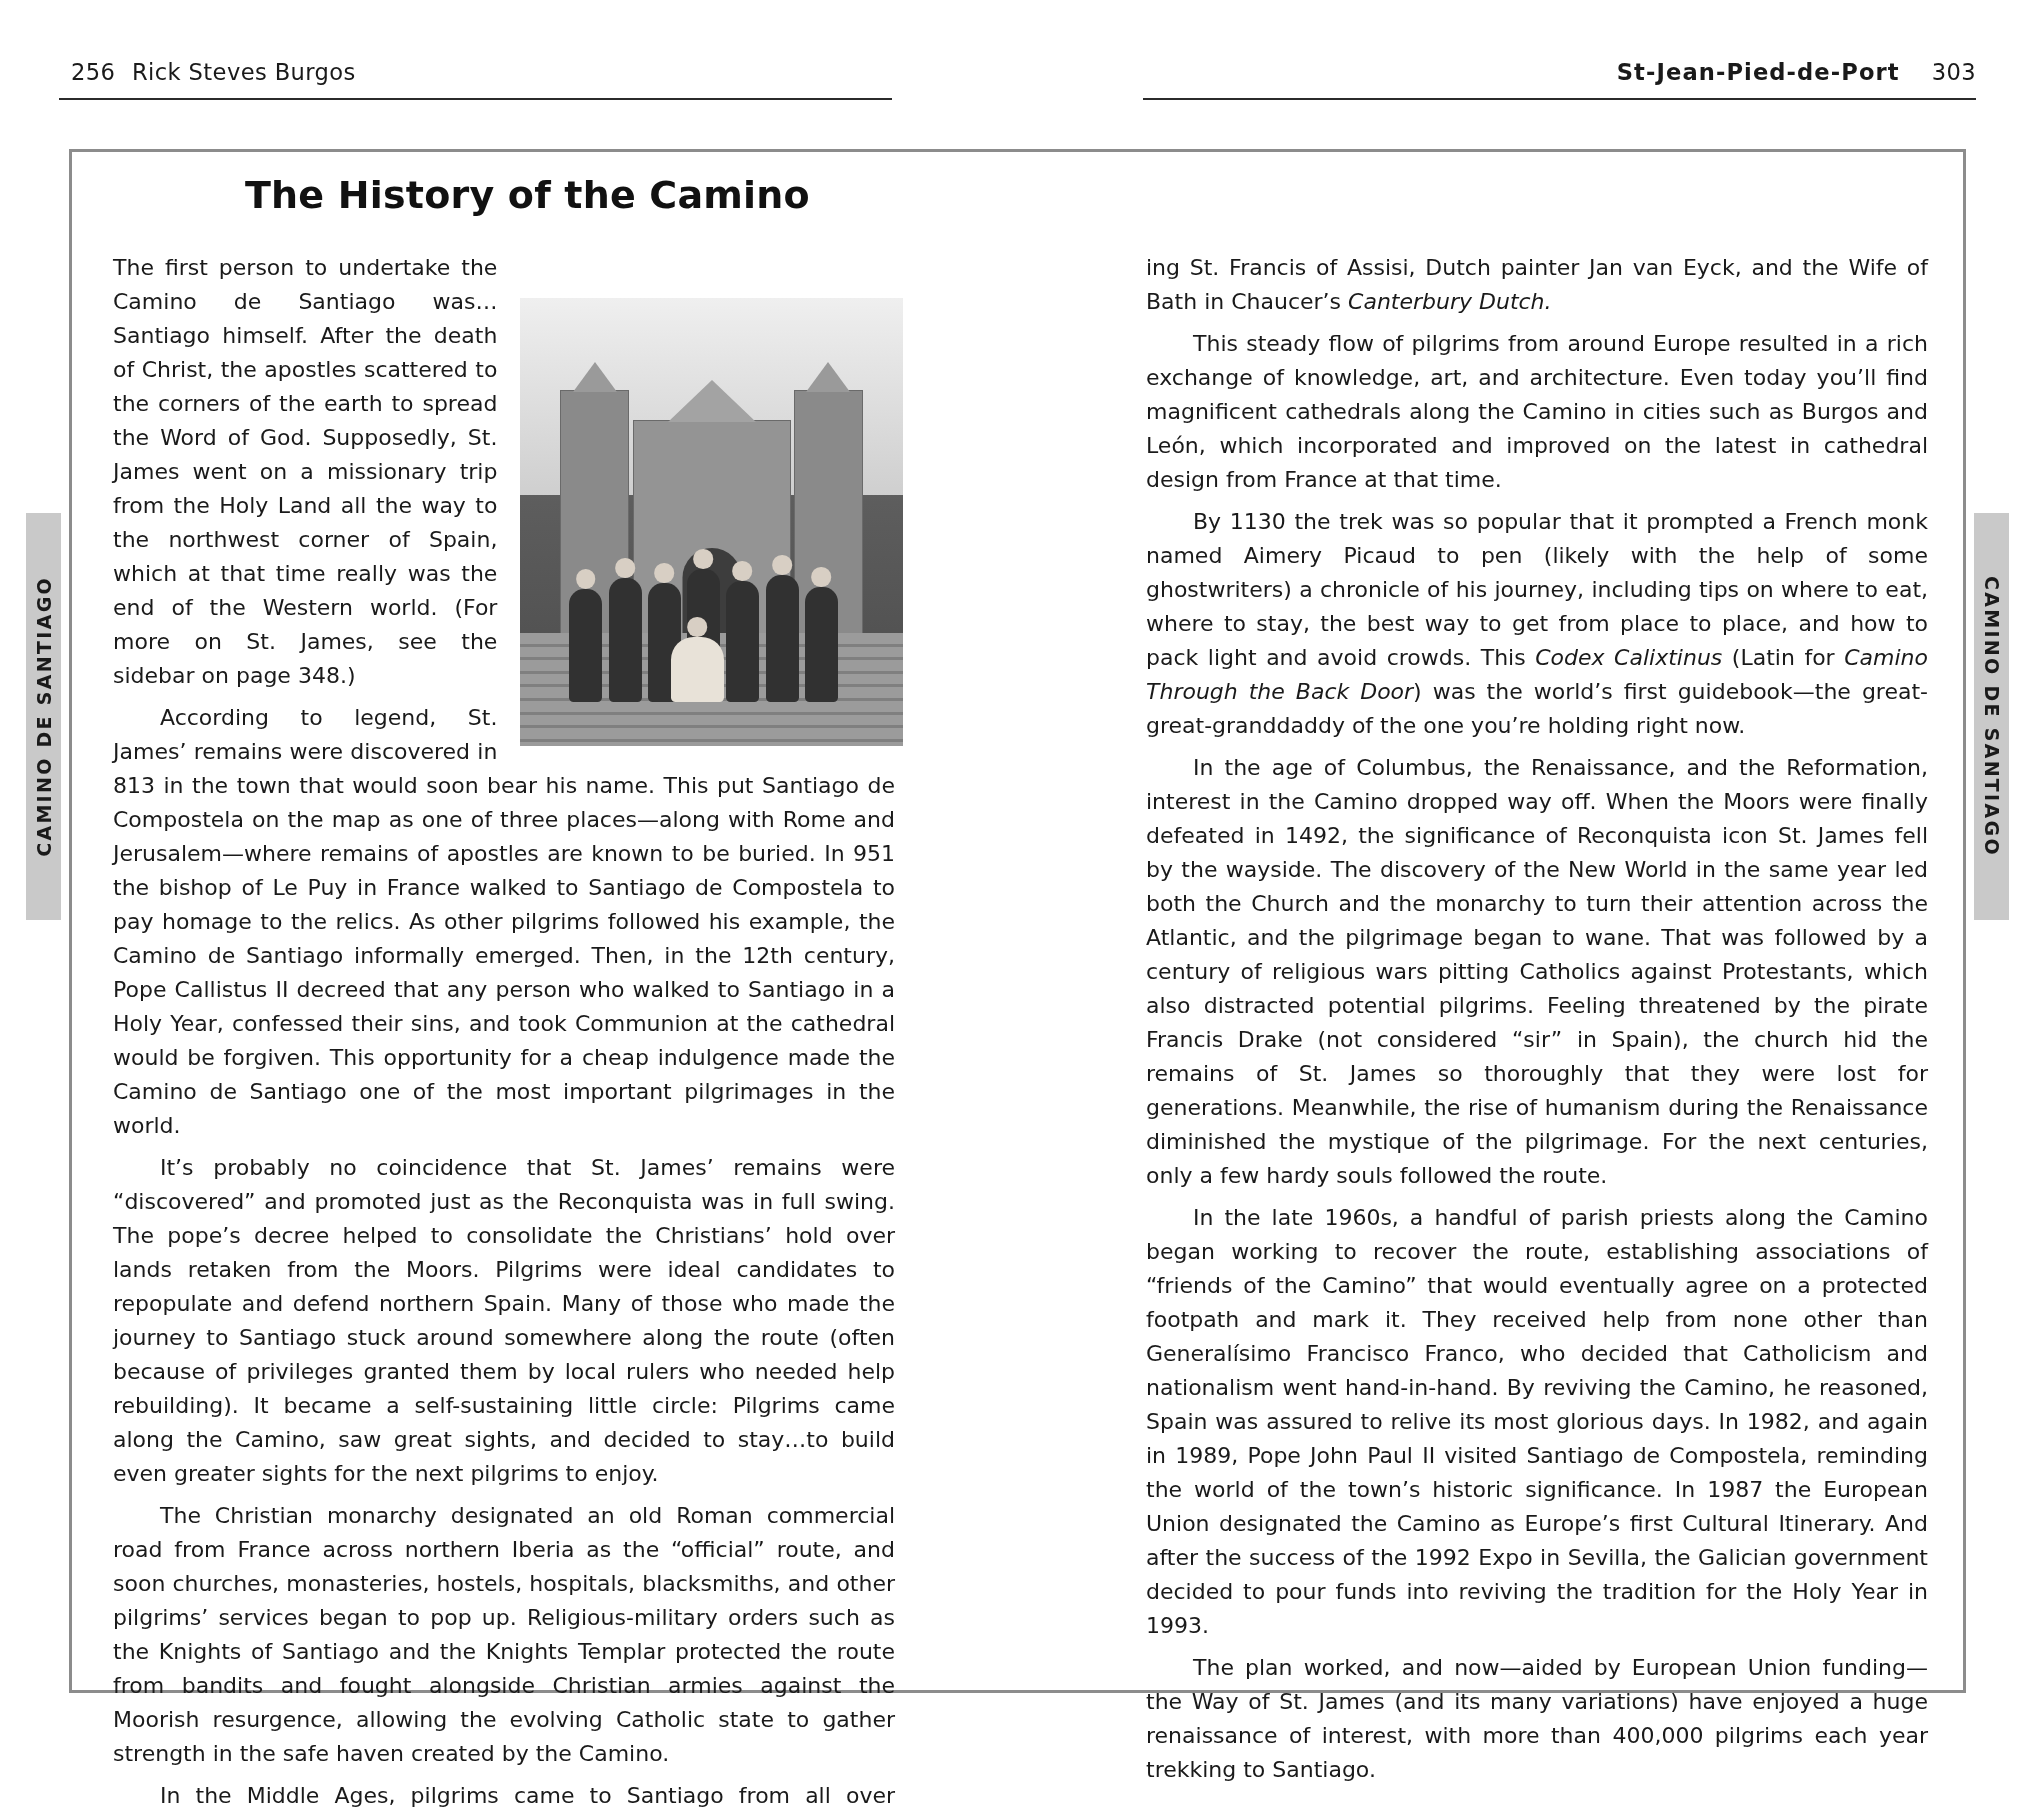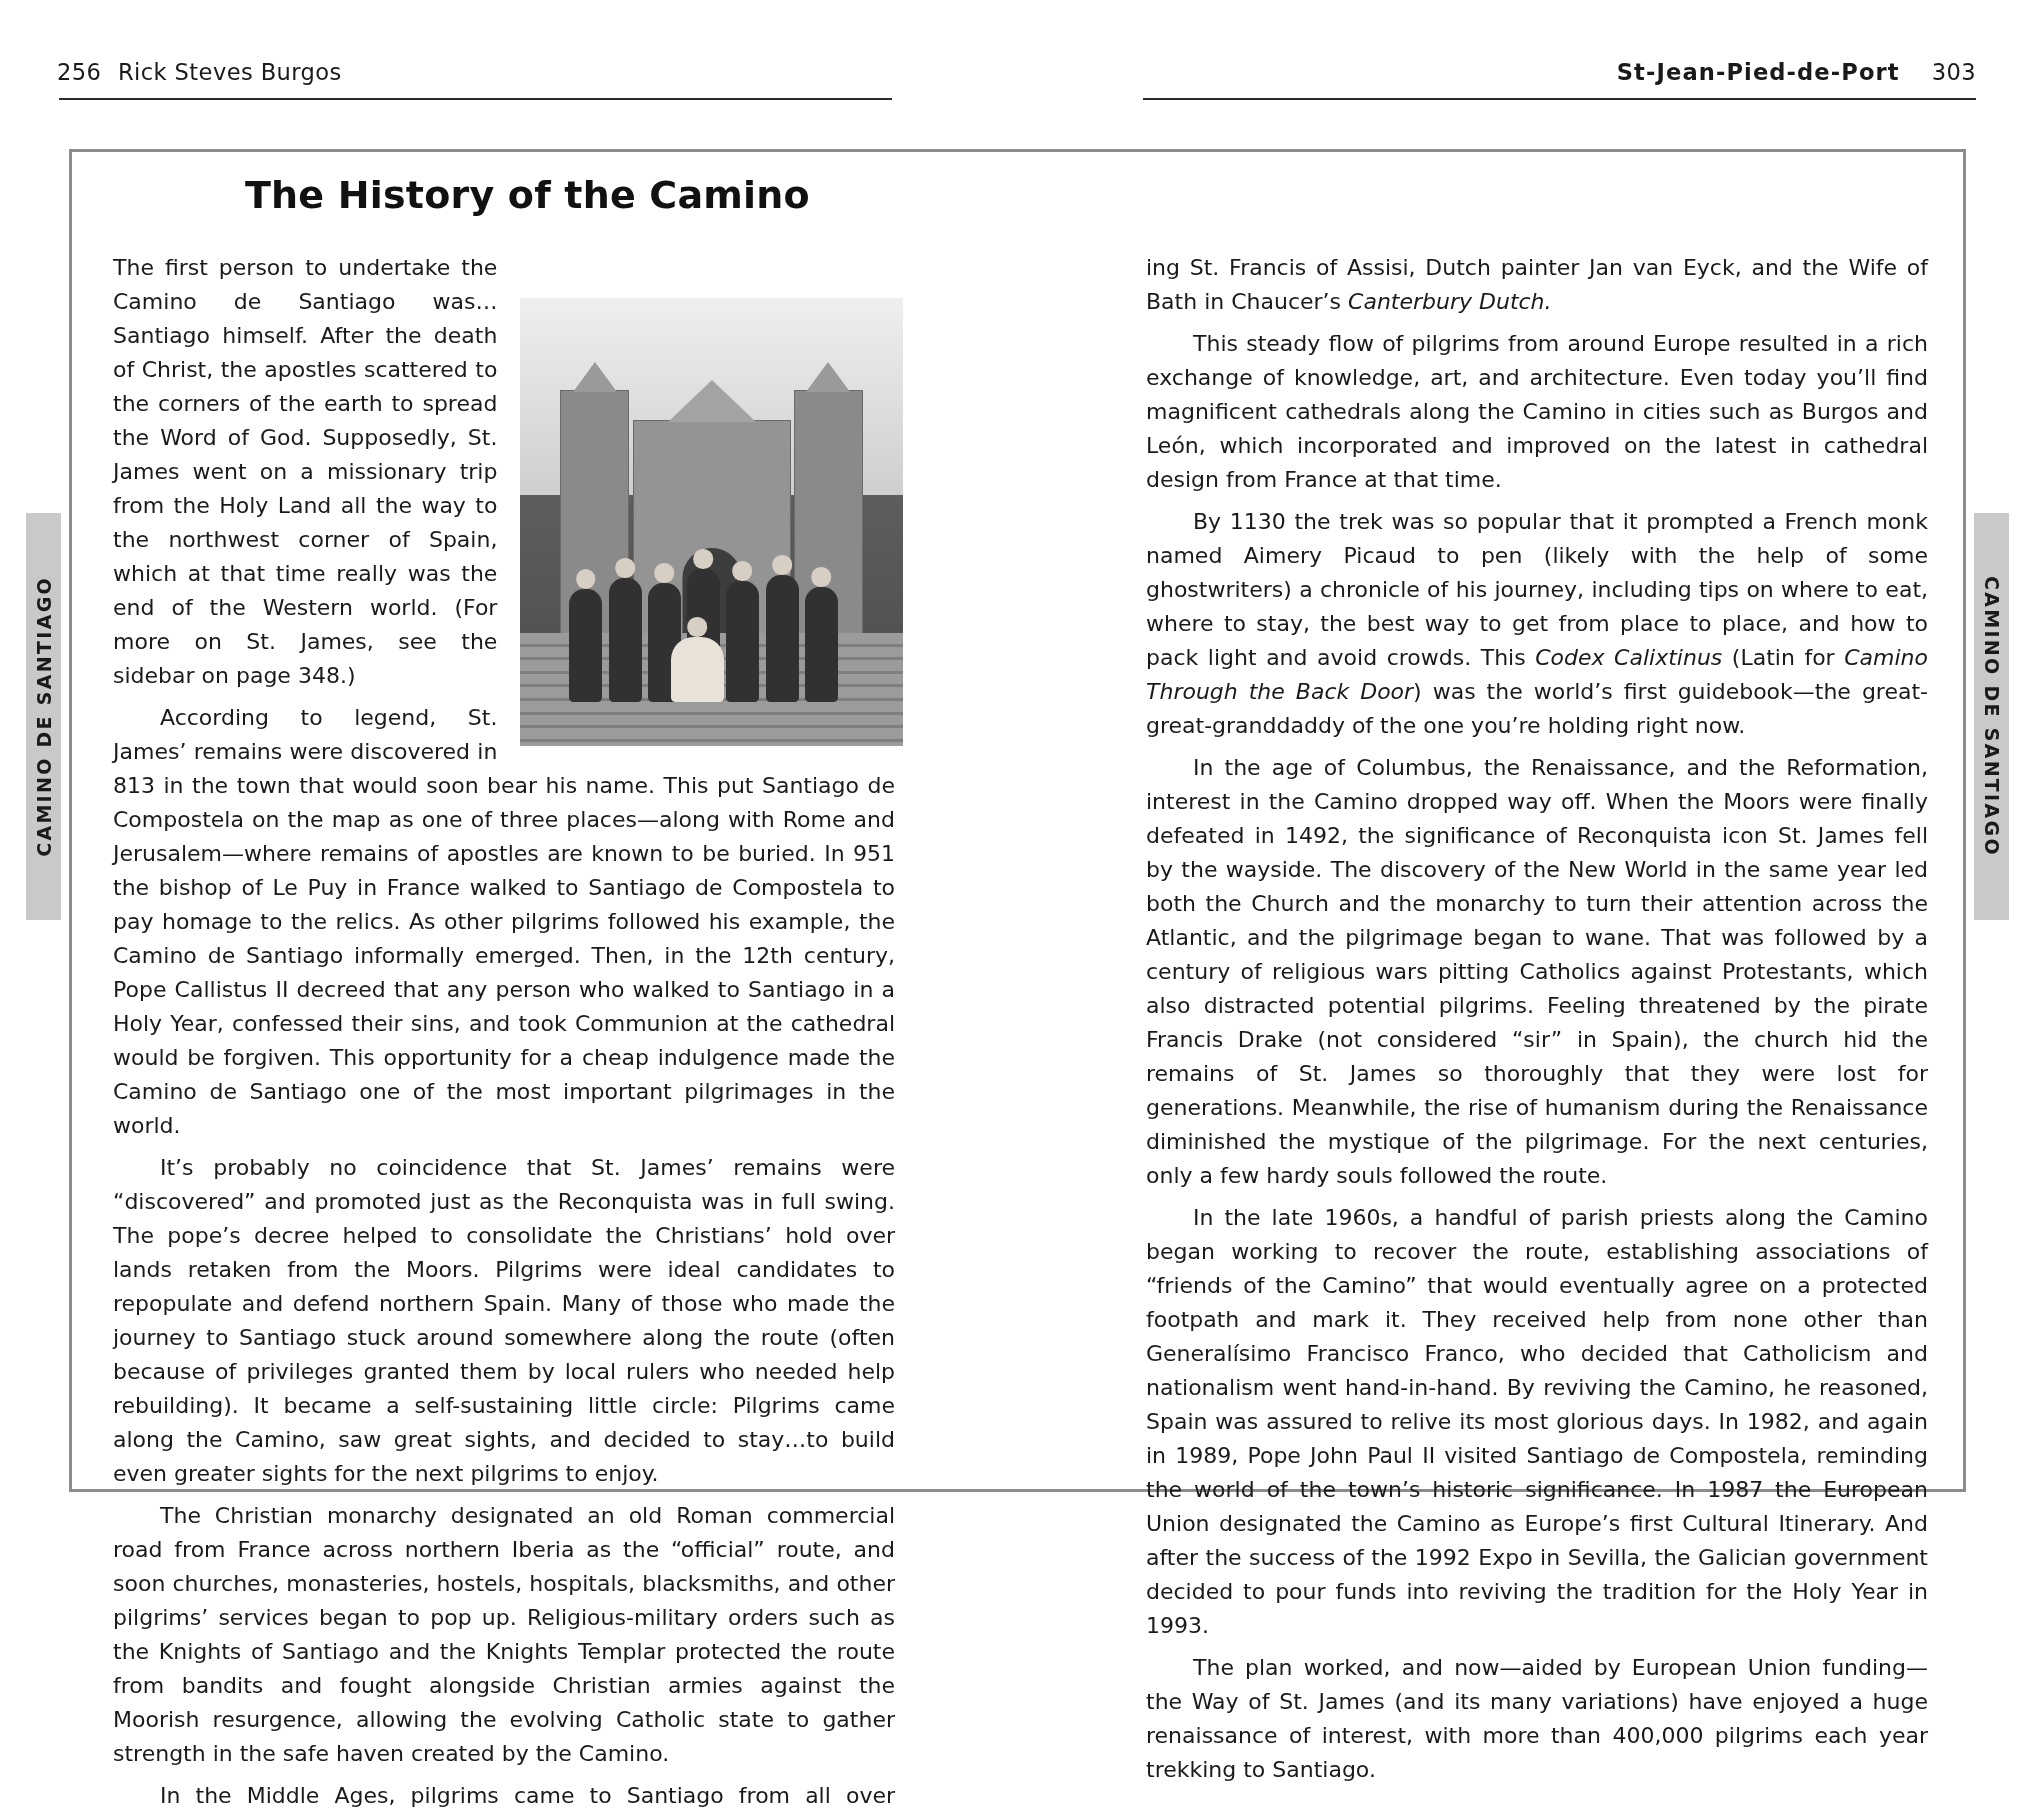--- a/index.html
+++ b/index.html
@@ -19,21 +19,21 @@
   
   .running-head {
     position: absolute;
     top: 59px;
     left: 0;
     width: 2035px;
     height: 45px;
   }
   .rh-left {
     position: absolute;
-    left: 57px;
+    left: 71px;
     top: 0;
     width: 844px;
     display: flex;
     align-items: baseline;
     gap: 16.6px;
     font-size: 22.6px;
     letter-spacing: 0.4px;
   }
   .rh-right {
     position: absolute;
@@ -88,21 +88,21 @@
   .side-tab-left { left: 26px; }
   .side-tab-left span { transform: rotate(180deg); }
   .side-tab-right { right: 26px; }
 
   
   .sidebar-box {
     position: absolute;
     left: 69px;
     top: 149px;
     width: 1897px;
-    height: 1343px;
+    height: 1544px;
     border: 3.8px solid #8c8c8c;
     box-sizing: border-box;
     background: #ffffff;
   }
 
   .box-inner {
     position: absolute;
     left: 33px;
     top: 21px;
     width: 1830px;

